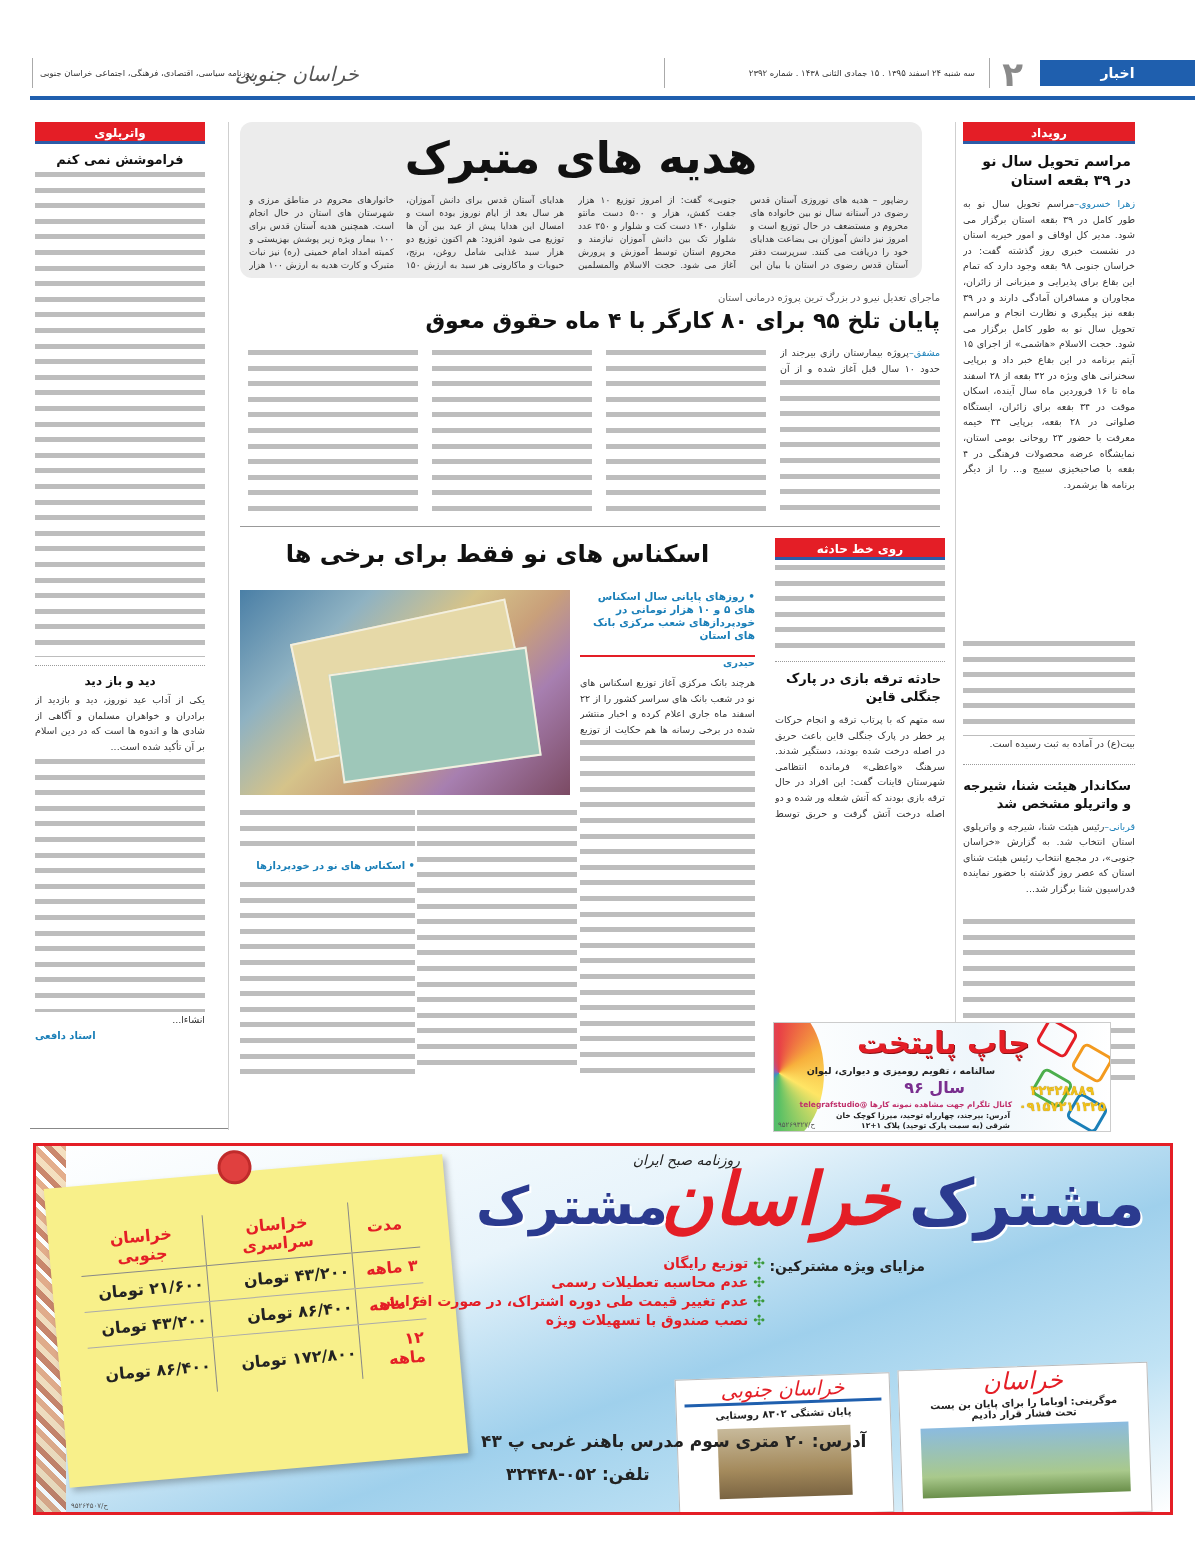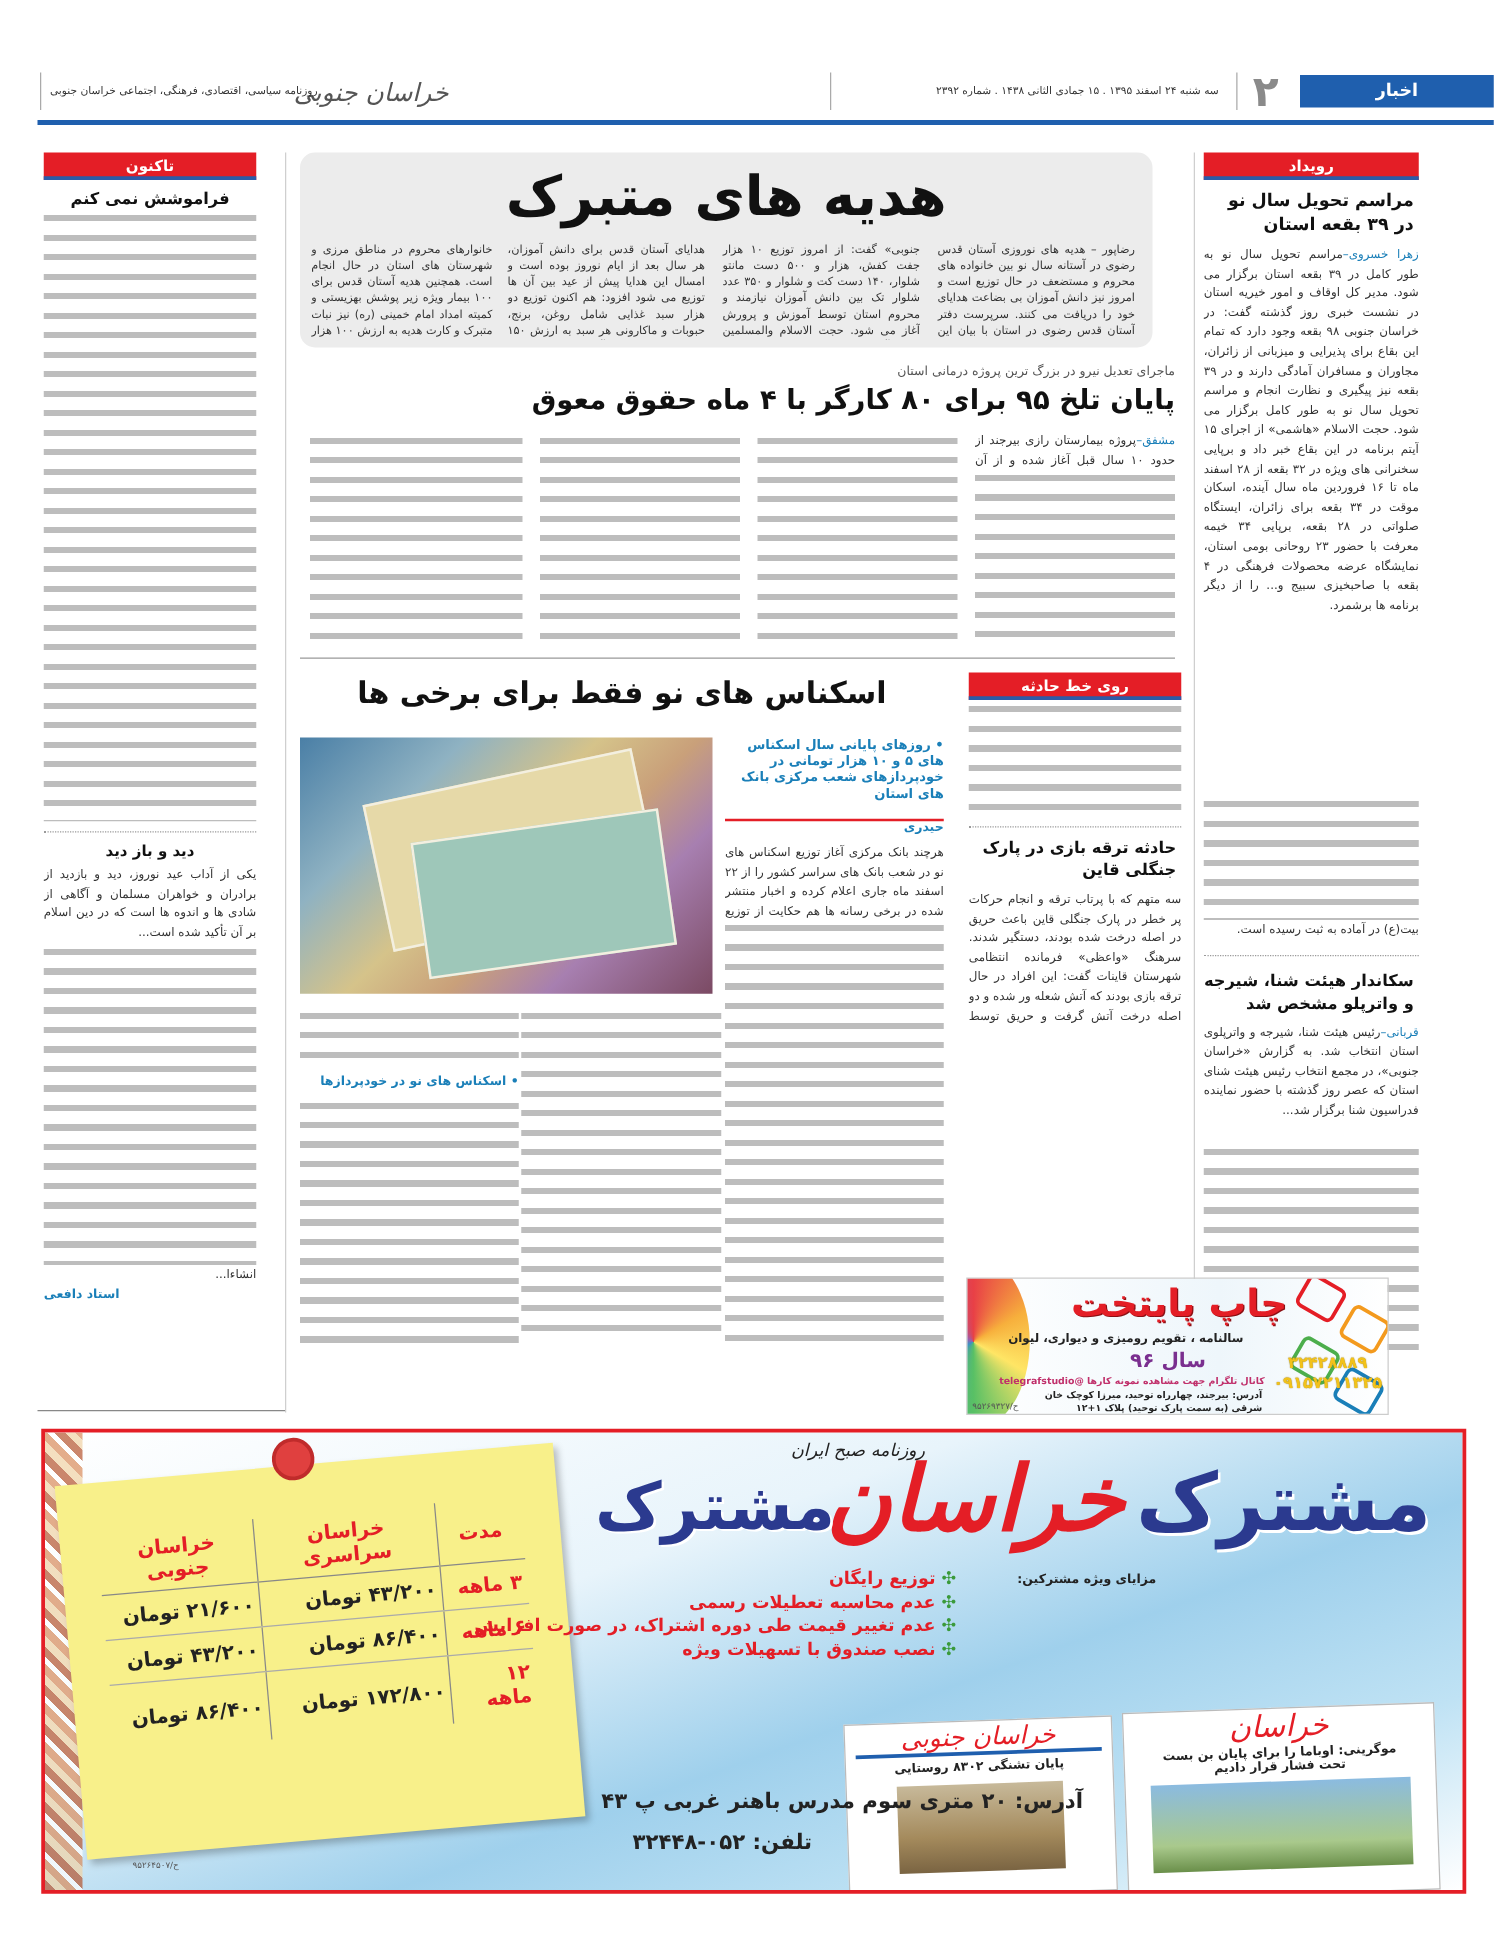--- a/index.html
+++ b/index.html
@@ -41,21 +41,21 @@
   <div class="dots" style="margin-top:12px;"></div>
   <div class="headline" style="font-size:13px;line-height:18px;margin-top:12px;padding-right:4px;">سکاندار هیئت شنا، شیرجه و واترپلو مشخص شد</div>
   <div class="txt" style="margin-top:6px;height:95px;overflow:hidden;">
     <span class="byline">قربانی–</span><span>رئیس هیئت شنا، شیرجه و واترپلوی استان انتخاب شد. به گزارش «خراسان جنوبی»، در مجمع انتخاب رئیس هیئت شنای استان که عصر روز گذشته با حضور نماینده فدراسیون شنا برگزار شد...</span>
   </div>
   <div class="lines" style="height:175px;"></div>
 </div>
 <div class="rule-v" style="top:122px;left:955px;height:950px;"></div>
 
 <div class="abs" style="top:122px;left:35px;width:170px;">
-  <div class="section-bar">تاکنون</div>
+  <div class="section-bar">واترپلوی</div>
   <div class="headline" style="font-size:13px;text-align:center;margin-top:8px;">فراموشش نمی کنم</div>
   <div class="lines" style="height:490px;"></div>
   <div class="dots" style="margin-top:8px;"></div>
   <div class="headline" style="font-size:12px;text-align:center;margin-top:8px;">دید و باز دید</div>
   <div class="txt" style="margin-top:4px;height:62px;overflow:hidden;">یکی از آداب عید نوروز، دید و بازدید از برادران و خواهران مسلمان و آگاهی از شادی ها و اندوه ها است که در دین اسلام بر آن تأکید شده است...</div>
   <div class="lines" style="height:258px;"></div>
   <div class="txt">انشاءا...</div>
   <div class="byline" style="font-size:10px;font-weight:bold;text-align:left;margin-top:2px;">استاد دافعی</div>
 </div>
 <div class="rule-v" style="top:122px;left:228px;height:1008px;"></div>
@@ -158,35 +158,35 @@
       </tr>
     </tbody>
       </table>
   </div>
 
   <div class="abs" style="top:20px;right:25px;font-size:64px;font-weight:900;color:#2b3a8f;text-shadow:2px 2px 0 #fff;">مشترک</div>
   <div class="abs" style="top:10px;right:270px;font-family:'DejaVu Serif',serif;font-style:italic;font-size:72px;font-weight:bold;color:#e41e26;">خراسان</div>
   <div class="abs" style="top:6px;right:430px;font-family:'DejaVu Serif',serif;font-style:italic;font-size:14px;color:#222;">روزنامه صبح ایران</div>
   <div class="abs" style="top:30px;left:440px;font-size:52px;font-weight:900;color:#2b3a8f;text-shadow:2px 2px 0 #fff;">مشترک</div>
 
-  <div class="abs" style="top:112px;right:245px;font-size:10px;font-weight:bold;color:#222;">مزایای ویژه مشترکین:</div>
+  <div class="abs" style="top:112px;right:245px;font-size:14px;font-weight:bold;color:#222;">مزایای ویژه مشترکین:</div>
   <ul class="abs" style="top:108px;right:405px;list-style:none;font-size:14px;font-weight:900;color:#e41e26;line-height:19px;">
     <li><span style="color:#3a9a3a;">✣ </span><span>توزیع رایگان</span></li>
     <li><span style="color:#3a9a3a;">✣ </span><span>عدم محاسبه تعطیلات رسمی</span></li>
     <li><span style="color:#3a9a3a;">✣ </span><span>عدم تغییر قیمت طی دوره اشتراک، در صورت افزایش</span></li>
     <li><span style="color:#3a9a3a;">✣ </span><span>نصب صندوق با تسهیلات ویژه</span></li>
   </ul>
 
   <div class="abs" style="top:220px;right:20px;width:250px;height:150px;background:#fff;border:1px solid #bbb;transform:rotate(-2deg);overflow:hidden;">
     <div style="font-family:'DejaVu Serif',serif;font-style:italic;font-size:24px;color:#e41e26;text-align:center;">خراسان</div>
     <div style="font-size:10px;font-weight:bold;text-align:center;padding:2px 20px;">موگرینی: اوباما را برای پایان بن بست تحت فشار قرار دادیم</div>
     <div style="margin:4px 20px;height:70px;background:linear-gradient(180deg,#8bbbe0,#a9c98c 70%,#6a8f4a);"></div>
   </div>
   <div class="abs" style="top:230px;right:278px;width:215px;height:140px;background:#fff;border:1px solid #bbb;transform:rotate(-2deg);overflow:hidden;">
     <div style="font-family:'DejaVu Serif',serif;font-style:italic;font-size:20px;color:#e41e26;text-align:center;">خراسان جنوبی</div>
     <div style="height:3px;background:#1f5fae;margin:0 8px;"></div>
     <div style="font-size:10px;font-weight:bold;text-align:center;padding:4px;">پایان تشنگی ۸۳۰۲ روستایی</div>
     <div style="margin:4px 40px;height:70px;background:linear-gradient(180deg,#c7b99a,#a48a5c 60%,#7a6442);"></div>
   </div>
   <div class="abs" style="top:285px;left:445px;font-size:17px;font-weight:bold;color:#222;">آدرس: ۲۰ متری سوم مدرس باهنر غربی پ ۴۳</div>
   <div class="abs" style="top:318px;left:470px;font-size:17px;font-weight:bold;color:#222;">تلفن: ۰۵۲-۳۲۴۴۸</div>
-  <div class="abs" style="bottom:16px;left:35px;font-size:7px;color:#555;margin-left:35px;">ح/۹۵۲۶۴۵۰۷</div>
+  <div class="abs" style="bottom:2px;left:35px;font-size:7px;color:#555;">ح/۹۵۲۶۴۵۰۷</div>
 </div>
 
 </body></html>

